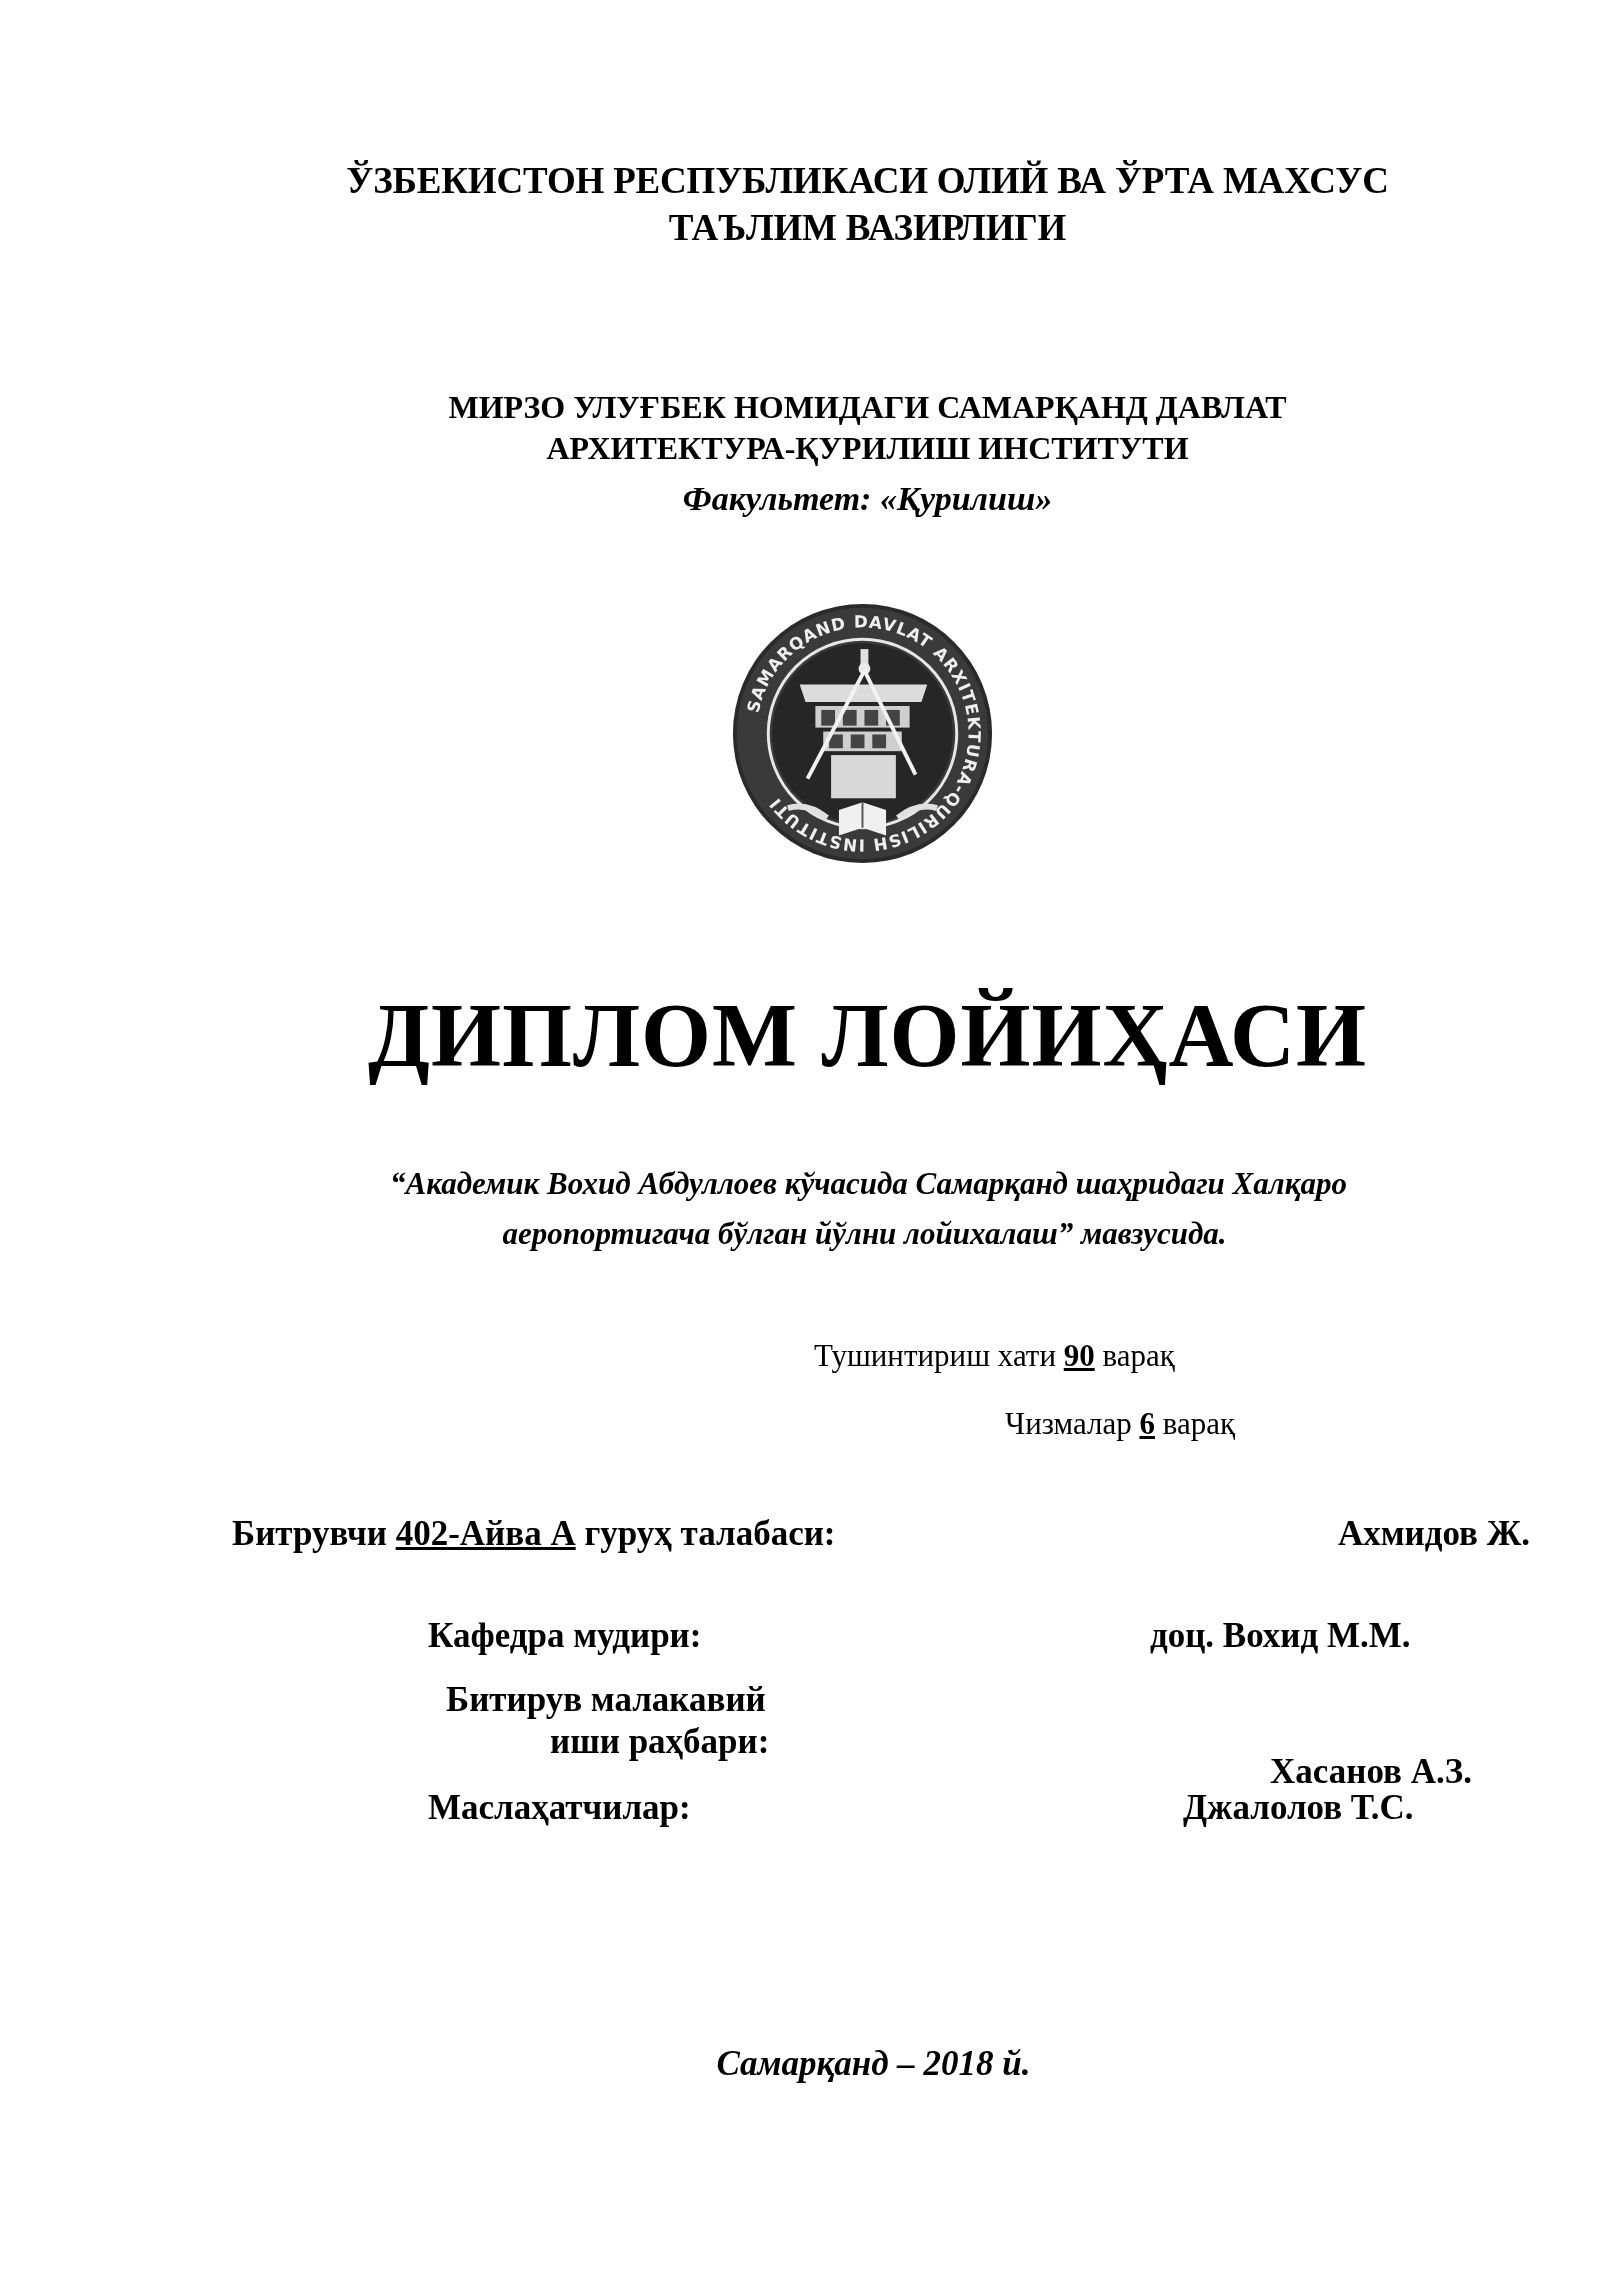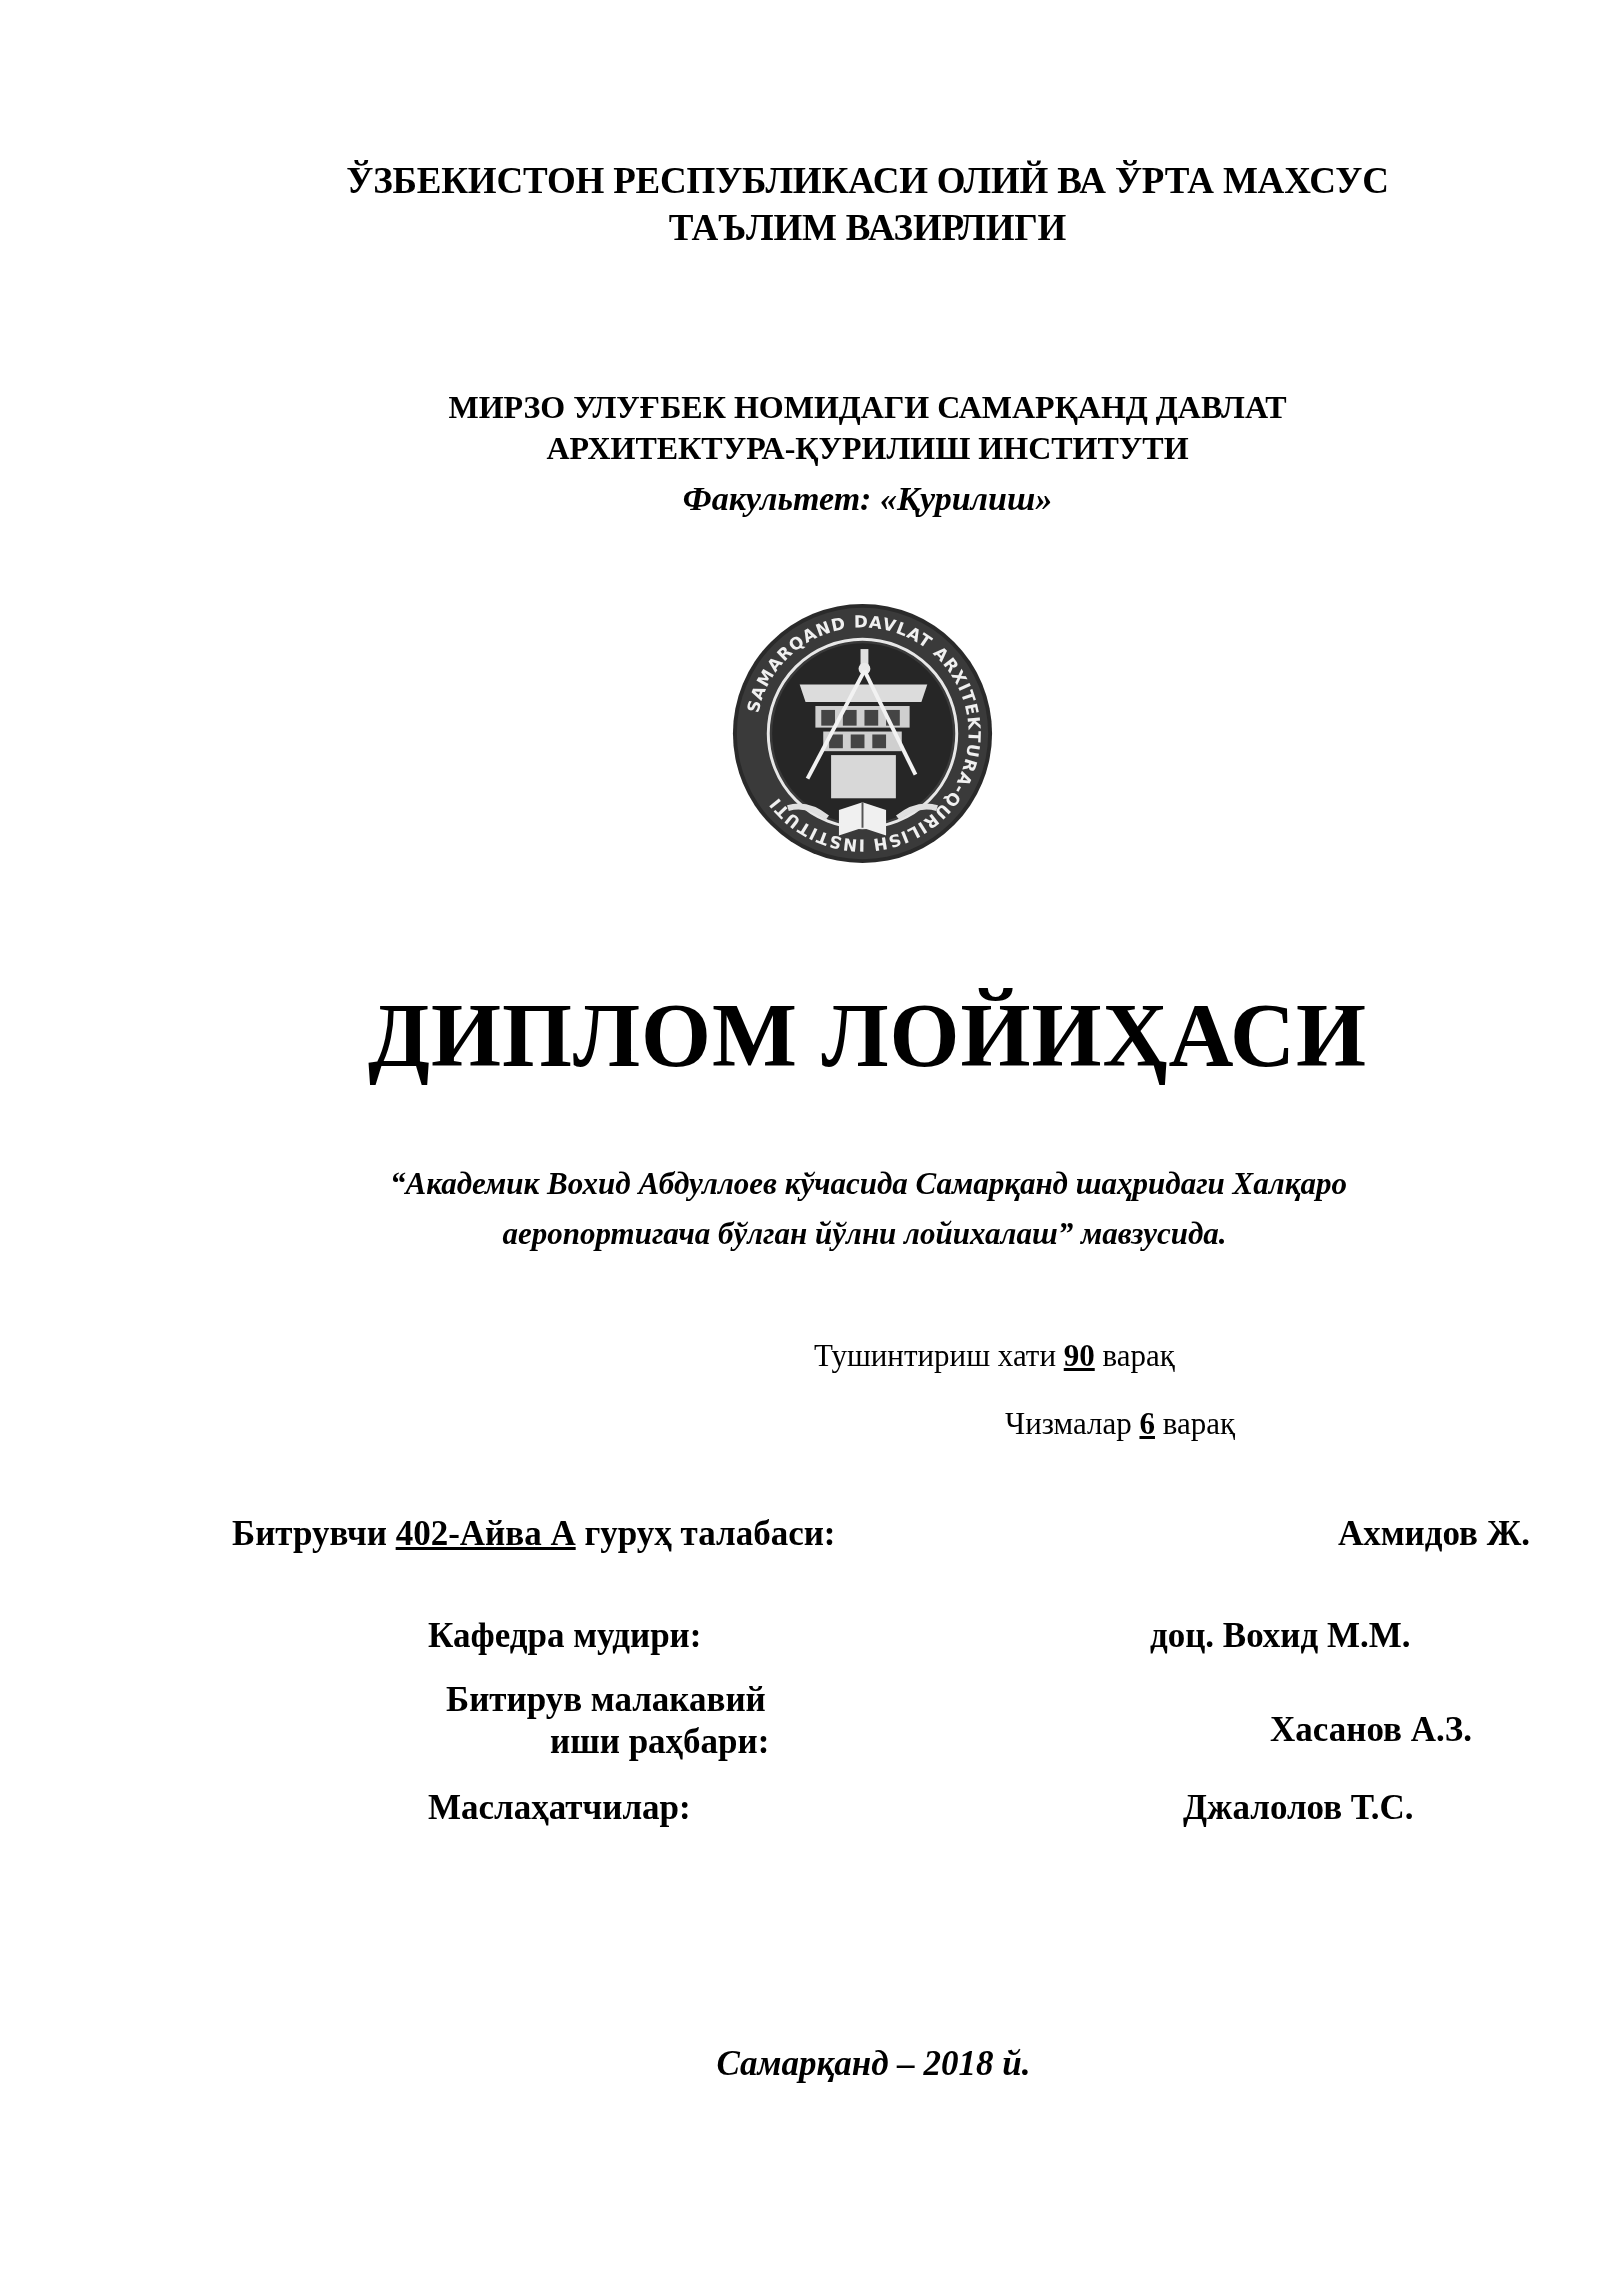--- a/index.html
+++ b/index.html
@@ -141,19 +141,19 @@
 <div class="abs sig" style="left:232px; top:1517px;">
   <span>Битрувчи </span><u>402-Айва А</u><span> гуруҳ талабаси:</span>
 </div>
 <div class="abs sig" style="left:1294px; top:1517px;margin-left:44px;">Ахмидов Ж.</div>
 
 <div class="abs sig" style="left:428px; top:1619px;">Кафедра  мудири:</div>
 <div class="abs sig" style="left:1150px; top:1619px;">доц. Вохид М.М.</div>
 
 <div class="abs sig" style="left:428px; top:1683px;margin-left:18px;">Битирув малакавий</div>
 <div class="abs sig" style="left:550px; top:1725px;">иши раҳбари:</div>
-<div class="abs sig" style="left:1270px; top:1713px;">Хасанов А.З.</div>
+<div class="abs sig" style="left:1270px; top:1755px;">Хасанов А.З.</div>
 
 <div class="abs sig" style="left:407px; top:1791px;margin-left:21px;">Маслаҳатчилар:</div>
 <div class="abs sig" style="left:1183px; top:1791px;">Джалолов Т.С.</div>
 
 <div class="center-line city" style="top:2042px; width:1747px;">Самарқанд – 2018 й.</div>
 
 
 </body></html>

